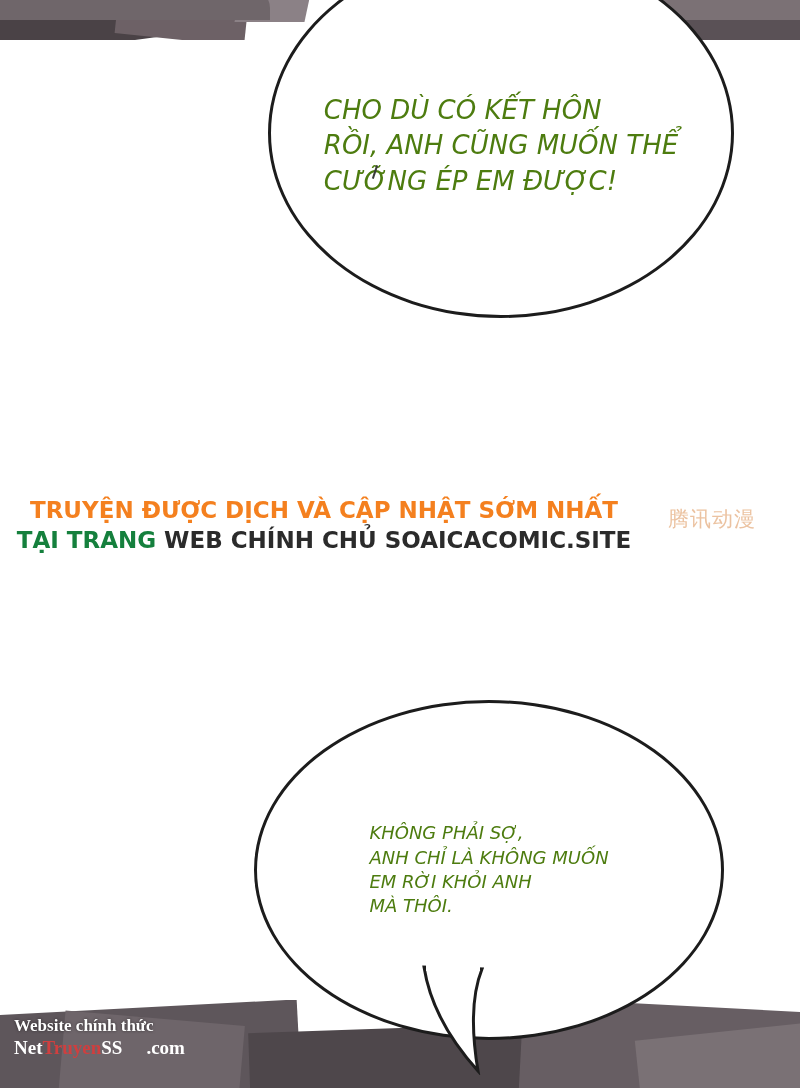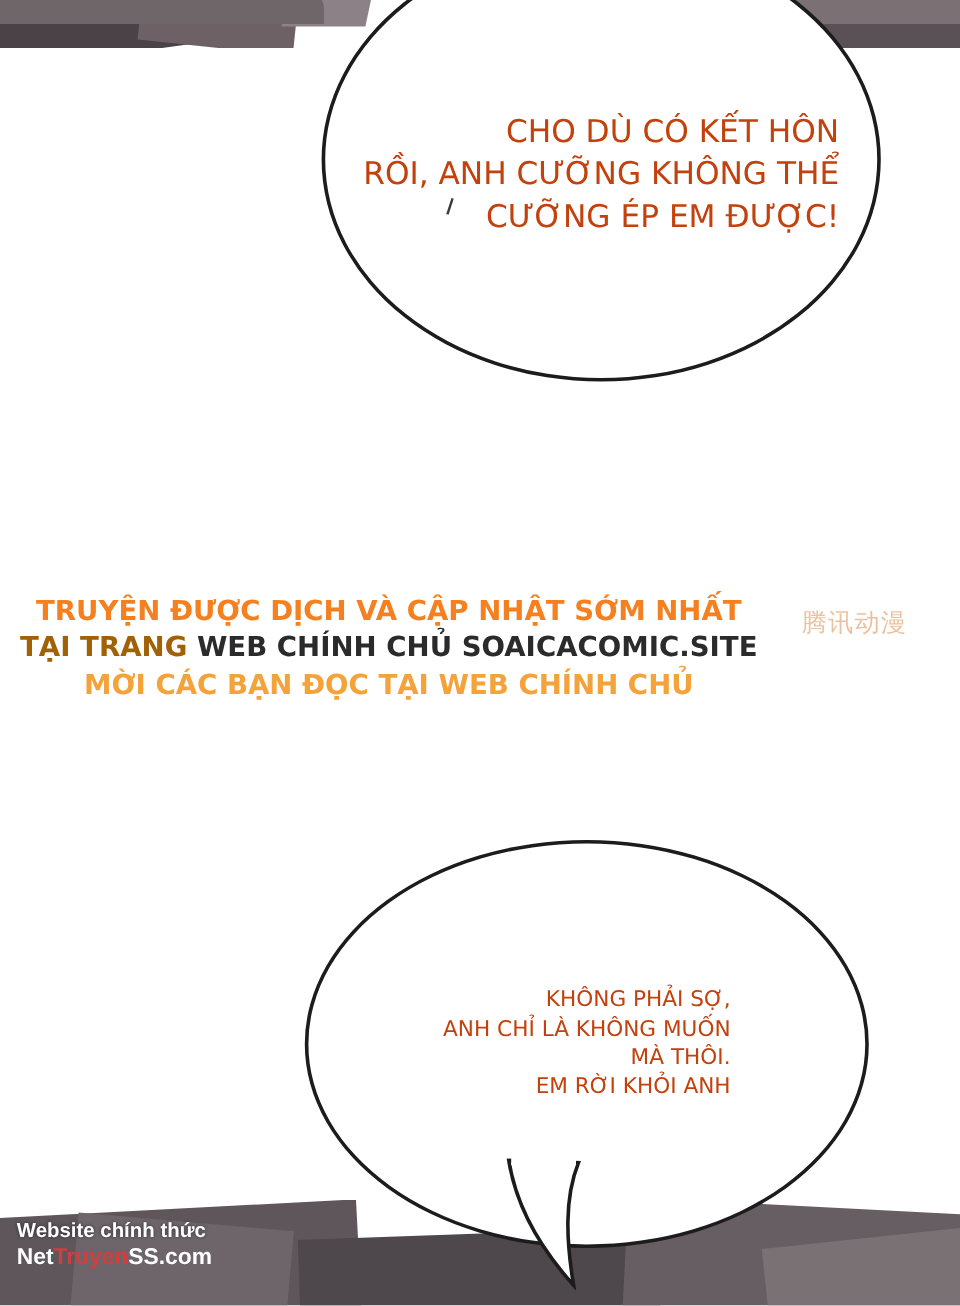--- a/index.html
+++ b/index.html
@@ -128,25 +128,26 @@
     border: 3px solid #1c1c1c;
     background: #ffffff;
     border-radius: 50%;
     box-sizing: border-box;
     display: flex;
     align-items: center;
     justify-content: center;
     z-index: 5;
   }
   .bubble .lines {
-    text-align: right;
-    color: #c2410c;
+    text-align: left;
+    color: #4d7c0f;
     font-family: "DejaVu Sans", sans-serif;
     line-height: 1.35;
     padding: 0 26px;
+    font-style: italic;
   }
   .bubble .lines .ln {
     display: block;
     white-space: nowrap;
   }
 
   #bubble-top {
     left: 268px;
     top: -52px;
     width: 466px;
@@ -182,21 +183,21 @@
     width: 648px;
     text-align: center;
     z-index: 4;
     line-height: 1.32;
     font-family: "DejaVu Sans", sans-serif;
     font-size: 23px;
     font-weight: bold;
   }
   .promo .l1 { color: #f4801f; }
   .promo .l2 .dark { color: #2b2b2b; }
-  .promo .l2 .warm { color: #a16207; }
+  .promo .l2 .warm { color: #15803d; }
   .promo .l3 { color: #f4a33a; }
   .promo .l4 { color: #f4801f; }
 
   
   .cn-wm {
     position: absolute;
     left: 668px;
     top: 505px;
     font-size: 21px;
     color: #e7b48a;
@@ -205,38 +206,38 @@
     z-index: 4;
     font-family: "DejaVu Sans", sans-serif;
   }
 
   
   .site-wm {
     position: absolute;
     left: 14px;
     top: 1015px;
     z-index: 9;
-    font-family: Liberation Sans, sans-serif;
+    font-family: Liberation Serif, serif;
     font-weight: bold;
     line-height: 1.25;
   }
   .site-wm .w1 {
     display: block;
     font-size: 17px;
     color: #ffffff;
     text-shadow: 0 0 3px rgba(0,0,0,.55);
   }
   .site-wm .w2 {
     display: block;
     font-size: 19px;
   }
   .site-wm .w2 .net { color: #ffffff; }
   .site-wm .w2 .truyen { color: #cf3f3f; }
   .site-wm .w2 .ss { color: #ffffff; margin-top: 20px; }
-  .site-wm .w2 .com { color: #ffffff; }
+  .site-wm .w2 .com { color: #ffffff; margin-left: 24px; }
 
   
   .stray-mark {
     position: absolute;
     left: 374px;
     top: 165px;
     width: 2px;
     height: 14px;
     background: #3a3a3a;
     transform: rotate(18deg);
@@ -253,42 +254,41 @@
     <div class="shape-b"></div>
     <div class="shape-f"></div>
     <div class="shape-c"></div>
     <div class="shape-d"></div>
     <div class="shape-e"></div>
   </div>
 
   <div class="bubble" id="bubble-top">
     <div class="lines">
       <span class="ln">CHO DÙ CÓ KẾT HÔN</span>
-      <span class="ln">RỒI, ANH CƯỠNG KHÔNG THỂ</span>
+      <span class="ln">RỒI, ANH CŨNG MUỐN THỂ</span>
       <span class="ln">CƯỠNG ÉP EM ĐƯỢC!</span>
     </div>
   </div>
   <div class="stray-mark"></div>
 
   <div class="promo">
     <div class="l1">TRUYỆN ĐƯỢC DỊCH VÀ CẬP NHẬT SỚM NHẤT</div>
     <div class="l2">
       <span class="warm">TẠI TRANG </span><span class="dark">WEB CHÍNH CHỦ SOAICACOMIC.SITE</span>
     </div>
-    <div class="l3">MỜI CÁC BẠN ĐỌC TẠI WEB CHÍNH CHỦ</div>
   </div>
 
   <div class="cn-wm">腾讯动漫</div>
 
   <div class="bubble" id="bubble-bottom">
     <div class="lines">
       <span class="ln">KHÔNG PHẢI SỢ,</span>
       <span class="ln">ANH CHỈ LÀ KHÔNG MUỐN</span>
+      <span class="ln">EM RỜI KHỎI ANH</span>
       <span class="ln">MÀ THÔI.</span>
-      <span class="ln">EM RỜI KHỎI ANH</span>
     </div>
   </div>
 
   <svg class="tail" id="bubble-bottom-tail" viewBox="0 0 90 110">
     <path d="M4 2 C 10 40, 30 75, 58 106 C 52 70, 50 34, 62 4 Z" fill="#ffffff" stroke="#1c1c1c" stroke-width="3"></path>
     <rect x="6" y="0" width="54" height="6" fill="#ffffff"></rect>
   </svg>
 
   <div class="art-bottom">
     <div class="b-left"></div>

